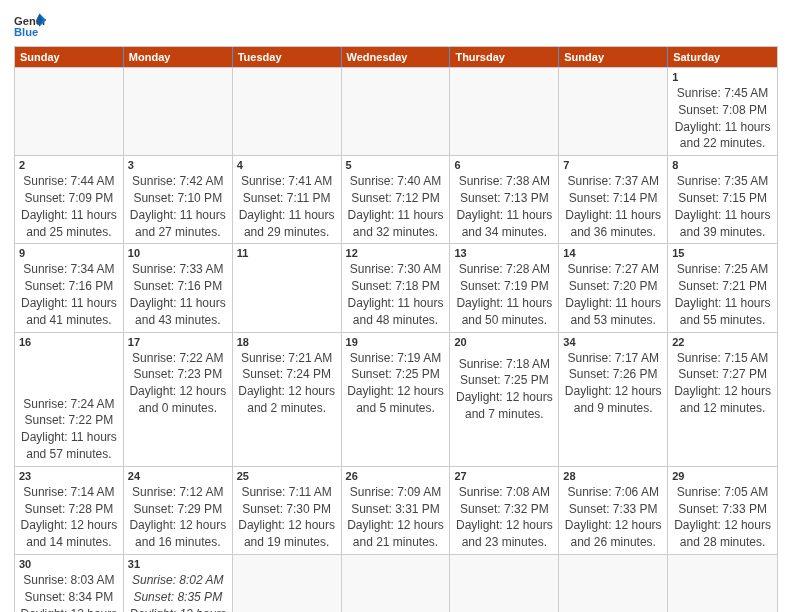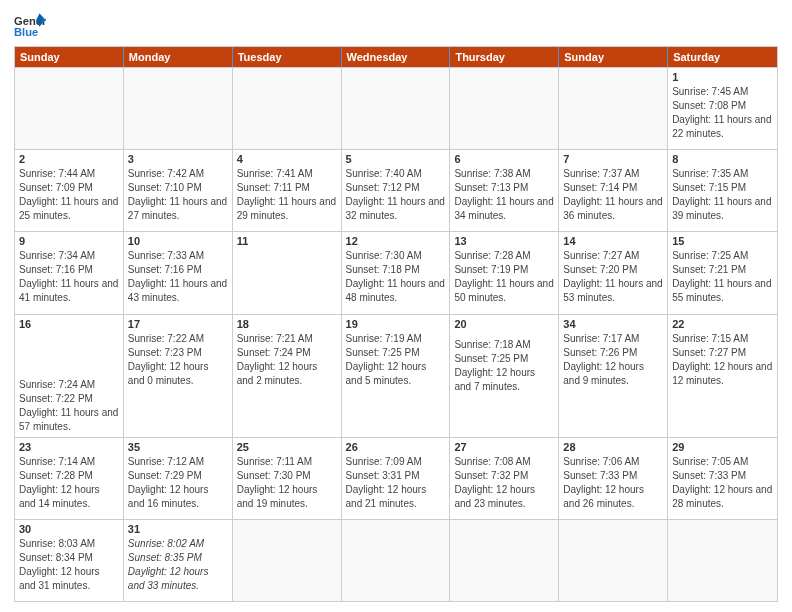--- a/index.html
+++ b/index.html
@@ -87,23 +87,24 @@
     .cal-cell:last-child { border-right: none; }
     .cal-cell.empty { background: #f8f8f8; }
     .day-num {
       font-size: 11px;
       font-weight: bold;
       color: #333;
       display: block;
       margin-bottom: 2px;
     }
     .day-info {
-      font-size: 10px;
+      font-size: 12px;
       color: #444;
       line-height: 1.4;
+      text-align: center;
     }
   </style>
 </head>
 <body>
 
 <div class="page">
   <div class="header">
     <div class="logo">
       <svg class="logo-icon" viewBox="0 0 40 35" xmlns="http://www.w3.org/2000/svg">
         <text x="0" y="16" font-size="14" font-weight="bold" fill="#333" font-family="Arial">General</text>
@@ -273,21 +274,21 @@
           </div>
         </div>
         <div class="cal-row">
           <div class="cal-cell">
             <span class="day-num">23</span>
             <div class="day-info" style="white-space: pre-line;">Sunrise: 7:14 AM
 Sunset: 7:28 PM
 Daylight: 12 hours and 14 minutes.</div>
           </div>
           <div class="cal-cell">
-            <span class="day-num">35</span>
+            <span class="day-num">24</span>
             <div class="day-info" style="white-space: pre-line;">Sunrise: 7:12 AM
 Sunset: 7:29 PM
 Daylight: 12 hours and 16 minutes.</div>
           </div>
           <div class="cal-cell">
             <span class="day-num">25</span>
             <div class="day-info" style="white-space: pre-line;">Sunrise: 7:11 AM
 Sunset: 7:30 PM
 Daylight: 12 hours and 19 minutes.</div>
           </div>

